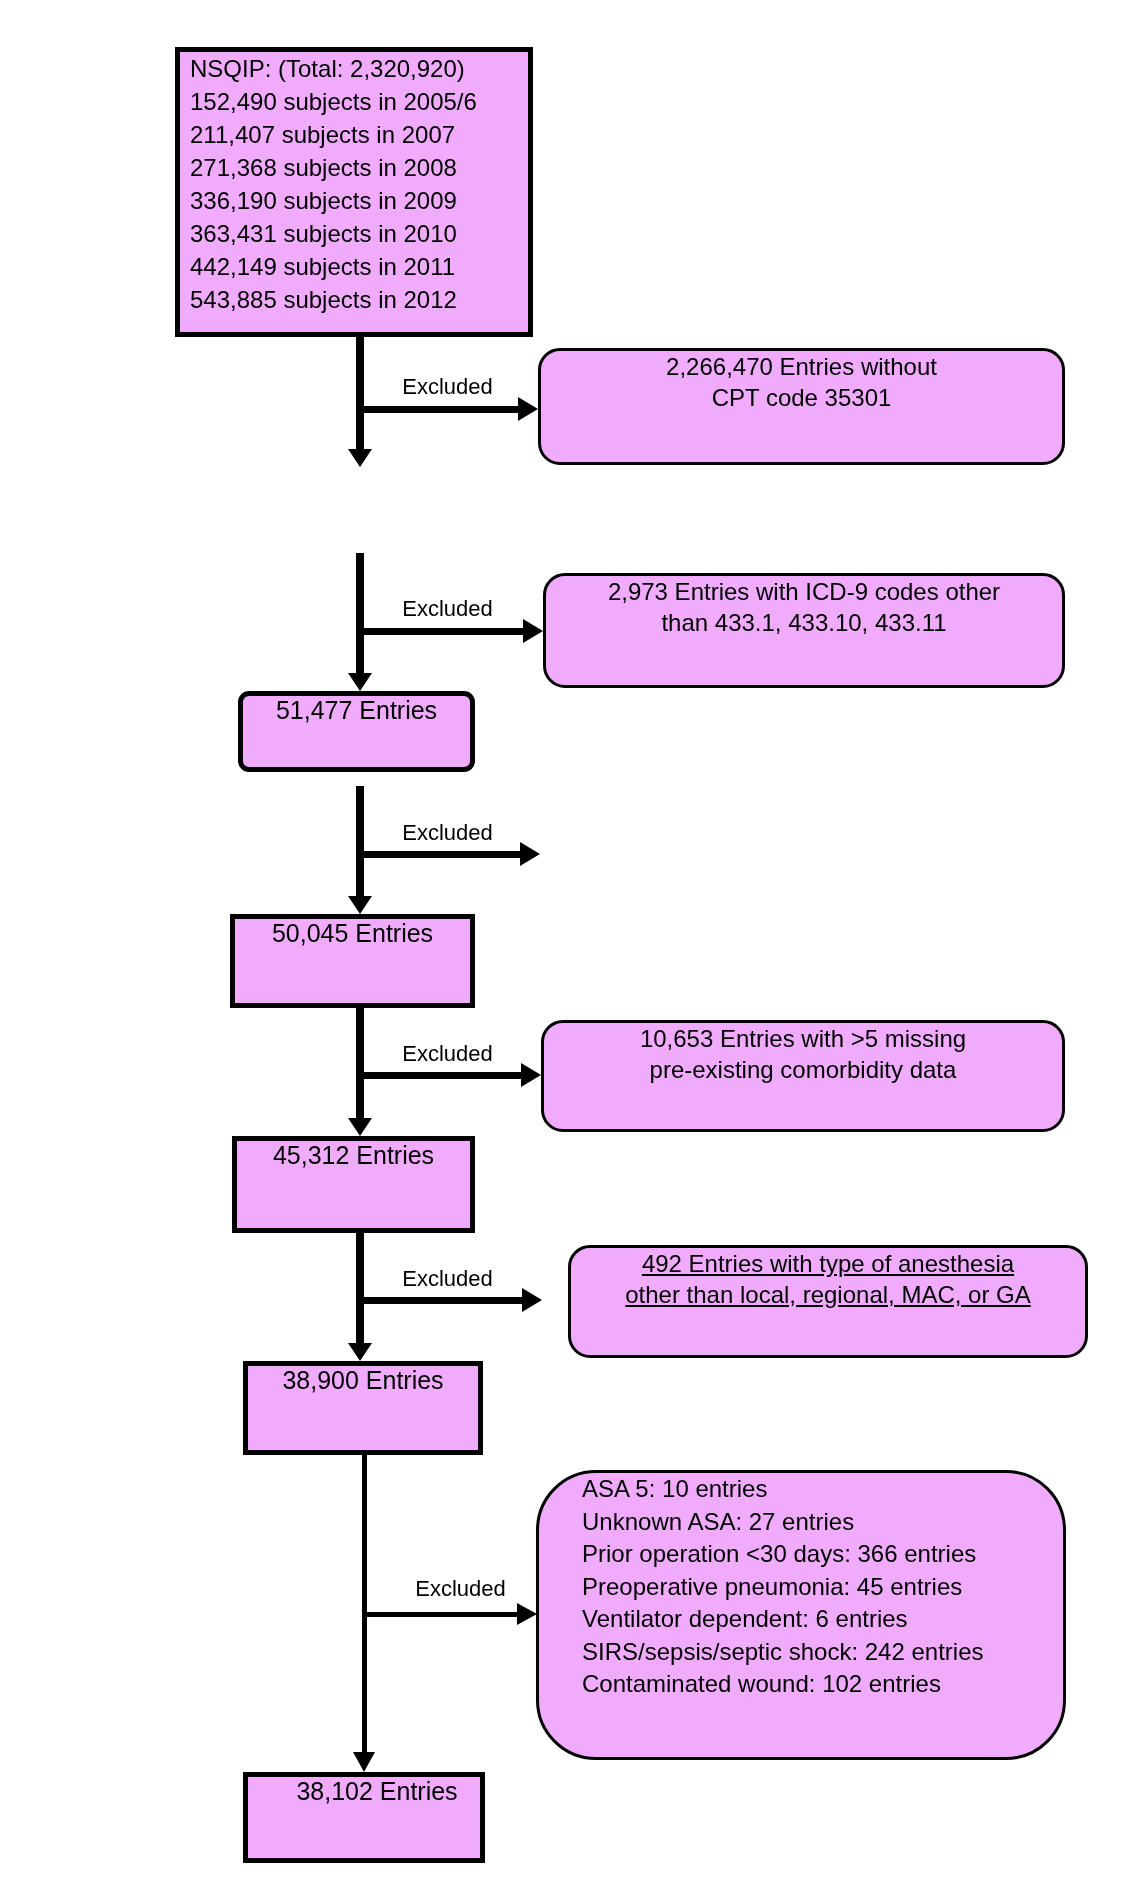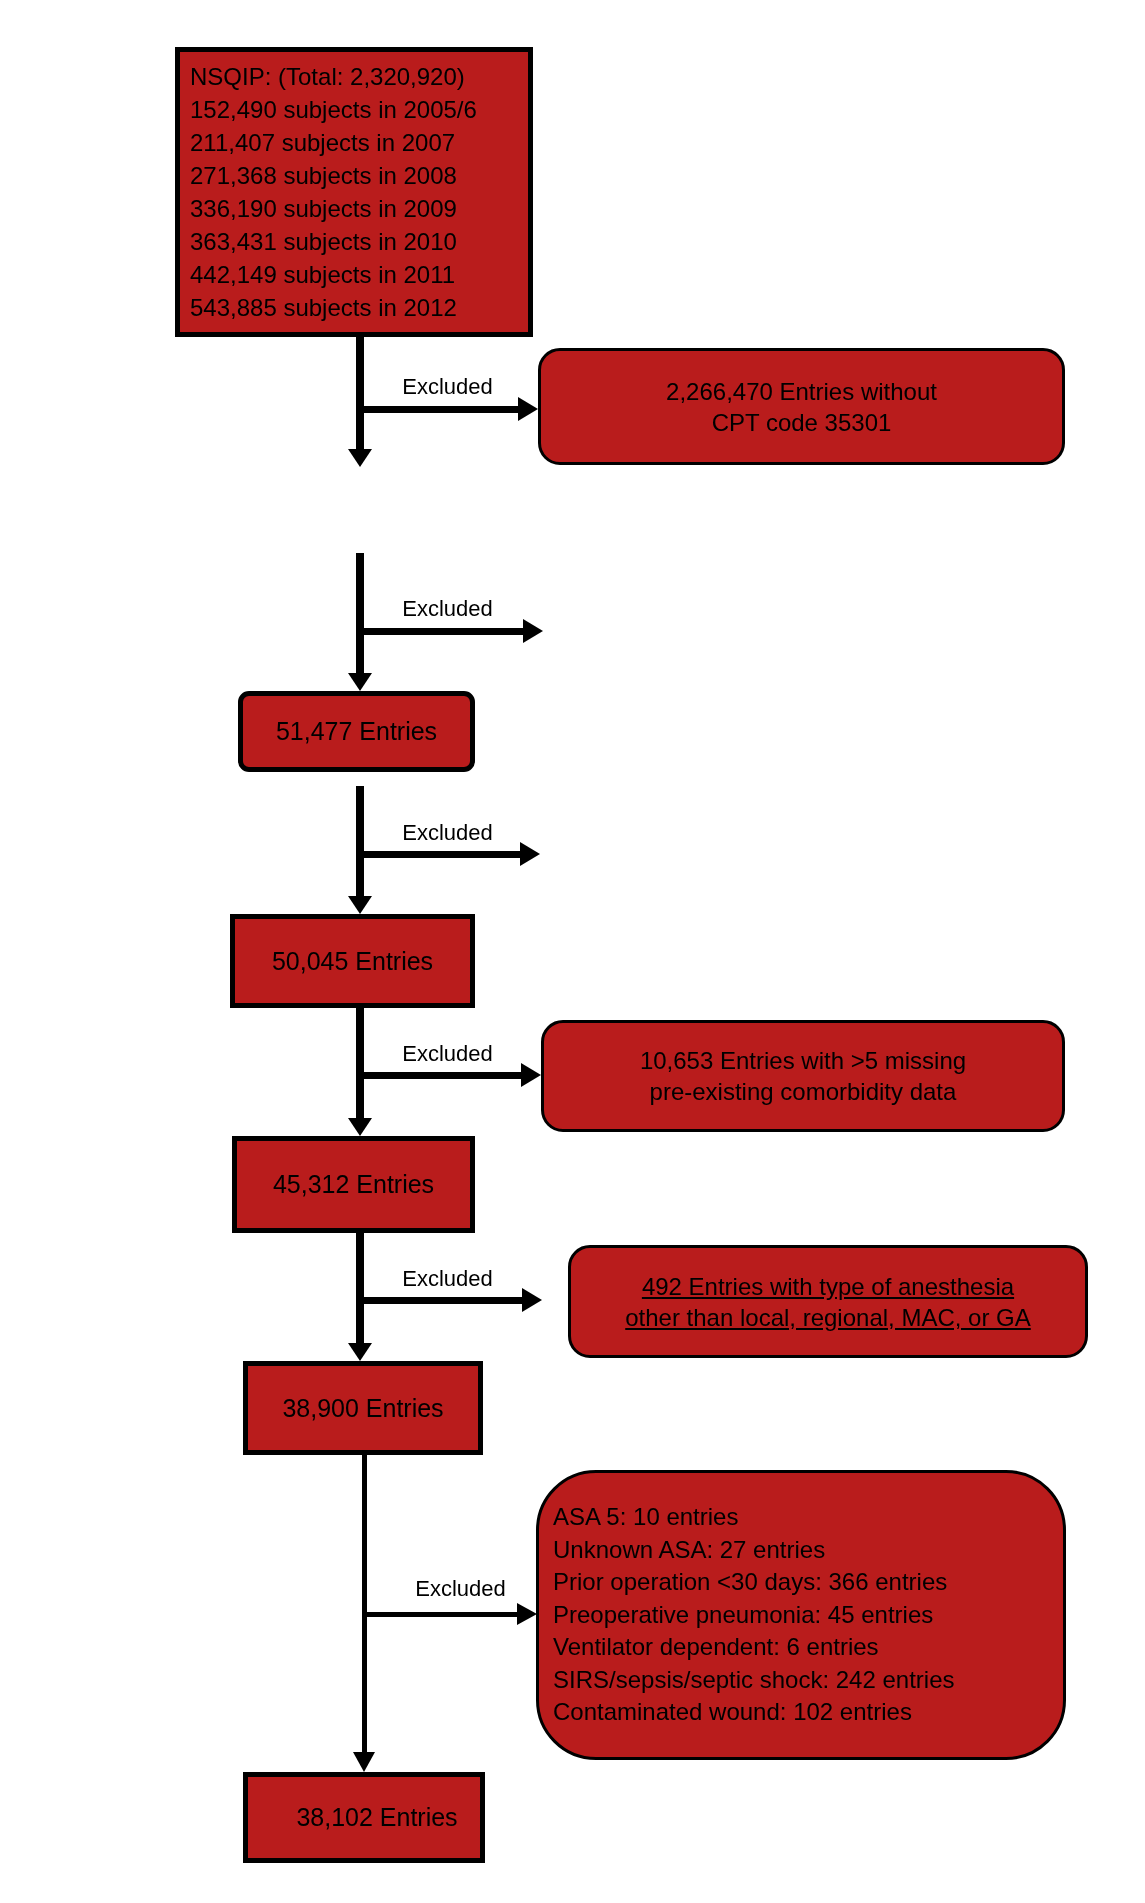--- a/index.html
+++ b/index.html
@@ -7,23 +7,22 @@
     position: relative;
     width: 1145px;
     height: 1903px;
     background: #ffffff;
     font-family: "Liberation Sans", "DejaVu Sans", sans-serif;
     color: #000000;
   }
   .box, .rbox {
     position: absolute;
     box-sizing: border-box;
-    background: #b91c1c;
+    background: #f0abfc;
     display: flex;
-    align-items: center;
     justify-content: center;
   }
   .box { border: 5px solid #000000; }
   .rbox { border: 3px solid #000000; border-radius: 22px; }
   .stage-label { font-size: 25px; text-align: center; }
   .multiline { white-space: pre-line; }
   .src-text {
     font-size: 24px;
     line-height: 33px;
     text-align: left;
@@ -32,20 +31,21 @@
     box-sizing: border-box;
   }
   .rtext { font-size: 24px; line-height: 31px; text-align: center; }
   .big-rtext {
     font-size: 24px;
     line-height: 32.5px;
     text-align: left;
     width: 100%;
     padding-left: 14px;
     box-sizing: border-box;
+    margin-left: 29px;
   }
   .excluded {
     position: absolute;
     width: 165px;
     font-size: 22px;
     text-align: center;
   }
   .vline { position: absolute; background: #000000; width: 8px; }
   .hline { position: absolute; background: #000000; height: 7px; }
   .head-down {
@@ -139,20 +139,24 @@
     <div class="multiline rtext">2,266,470 Entries without
 CPT code 35301</div>
   </div>
 
 
   <div class="vline a2l"></div>
   <div class="head-down a2h"></div>
   <div class="excluded e2">Excluded</div>
   <div class="hline h2l"></div>
   <div class="head-right h2h"></div>
+  <div class="rbox r2">
+    <div class="multiline rtext">2,973 Entries with ICD-9 codes other
+than 433.1, 433.10, 433.11</div>
+  </div>
 
   <div class="box b3">
     <div class="stage-label">51,477 Entries</div>
   </div>
 
   <div class="vline a3l"></div>
   <div class="head-down a3h"></div>
   <div class="excluded e3">Excluded</div>
   <div class="hline h3l"></div>
   <div class="head-right h3h"></div>

